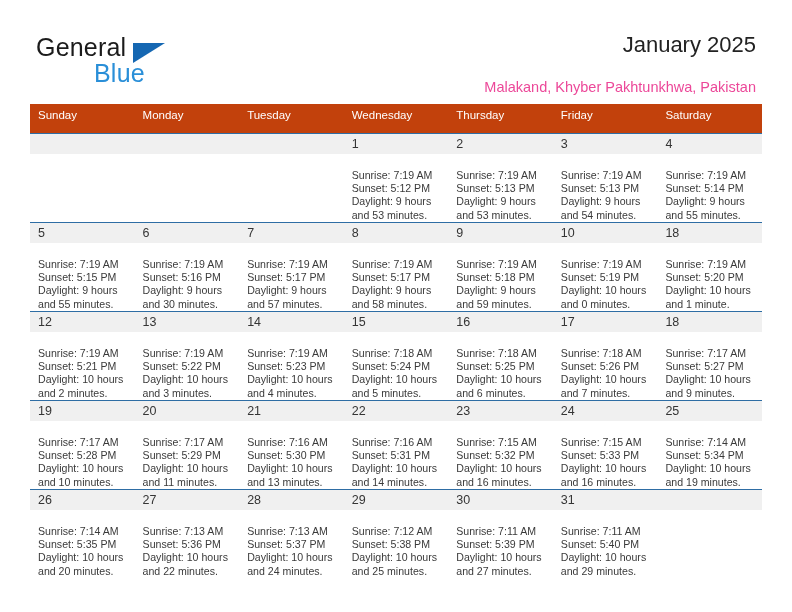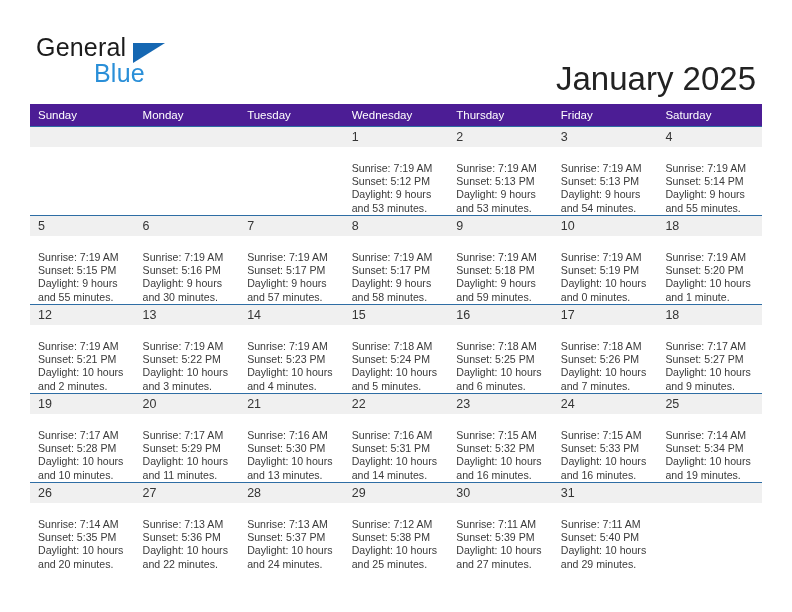--- a/index.html
+++ b/index.html
@@ -63,50 +63,49 @@
     letter-spacing: 0.2px;
   }
 
   .title-block {
     position: absolute;
     right: 36px;
     top: 28px;
     text-align: right;
   }
   .cal-title {
-    font-size: 33px;
+    font-size: 22px;
     color: #222222;
     line-height: 34px;
     white-space: nowrap;
-    margin-top: 34px;
   }
   .cal-subtitle {
     margin-top: 16px;
     font-size: 14.5px;
     color: #ec4899;
     line-height: 18px;
     white-space: nowrap;
   }
 
   
   .calendar {
     position: absolute;
     left: 30px;
     top: 104px;
     width: 732px;
     border-collapse: collapse;
     table-layout: fixed;
   }
   .calendar th {
-    background: #4c1d95;
+    background: #c2410c;
     color: #ffffff;
     font-size: 11.5px;
     font-weight: normal;
     text-align: left;
-    padding: 5px 0 5px 8px;
+    padding: 5px 0 12px 8px;
     height: 11px;
     border: none;
   }
   .calendar td {
     vertical-align: top;
     padding: 0;
     border: none;
     border-top: 1.4px solid #2e6da4;
     background: #ffffff;
     height: 73px;

